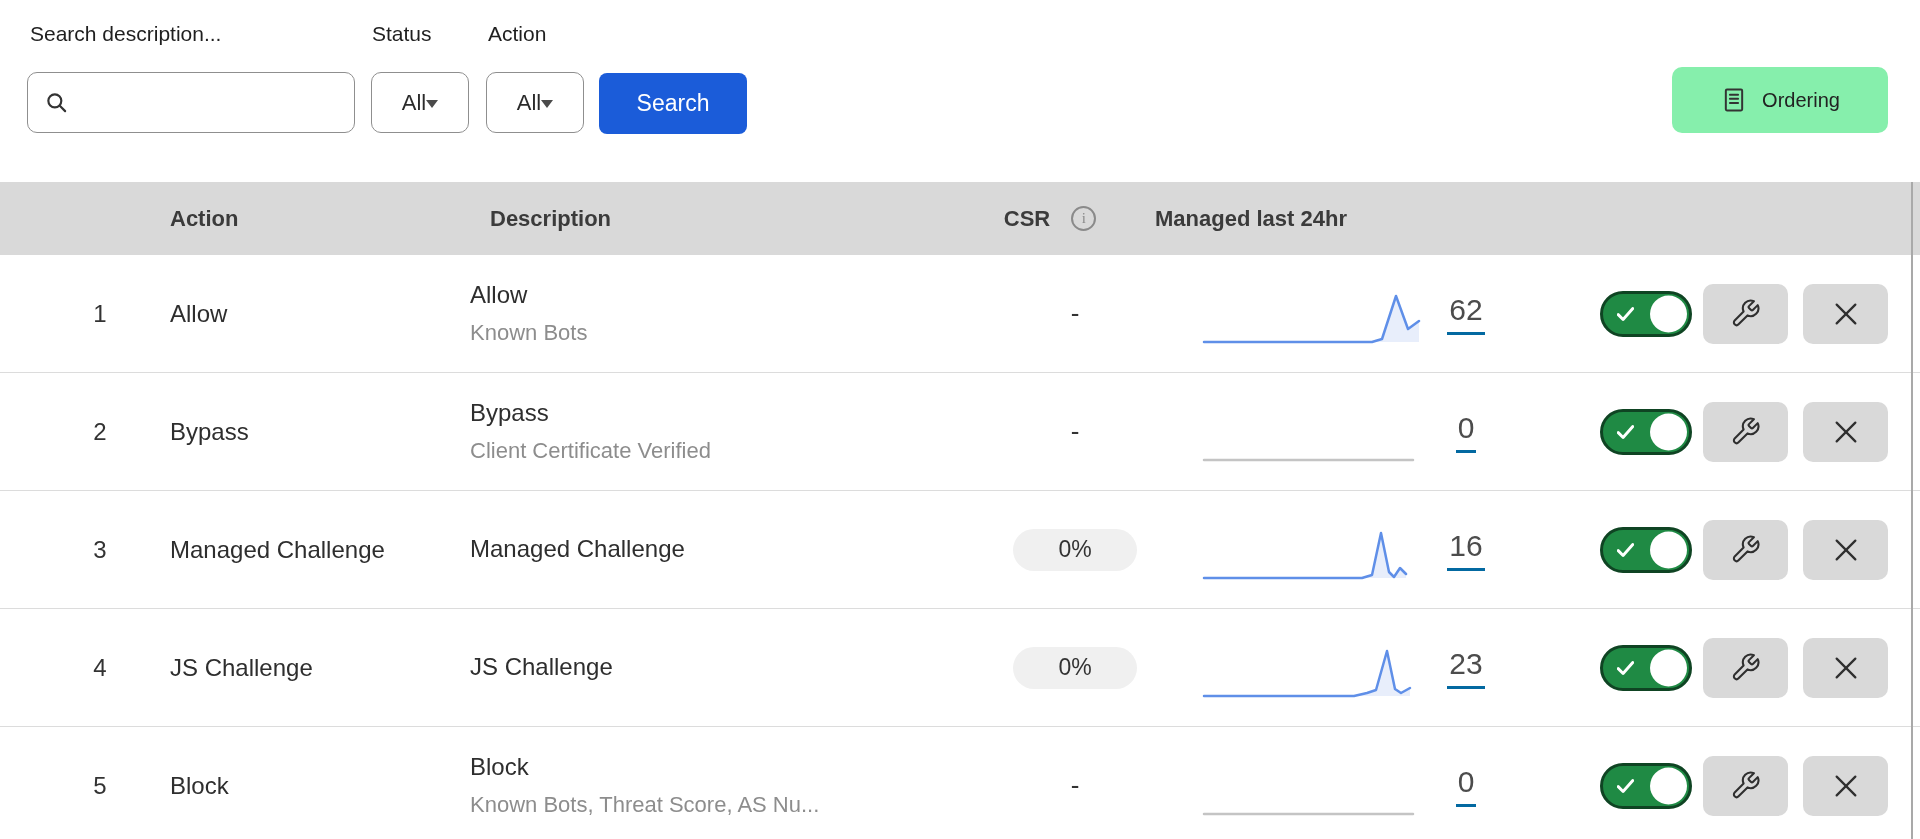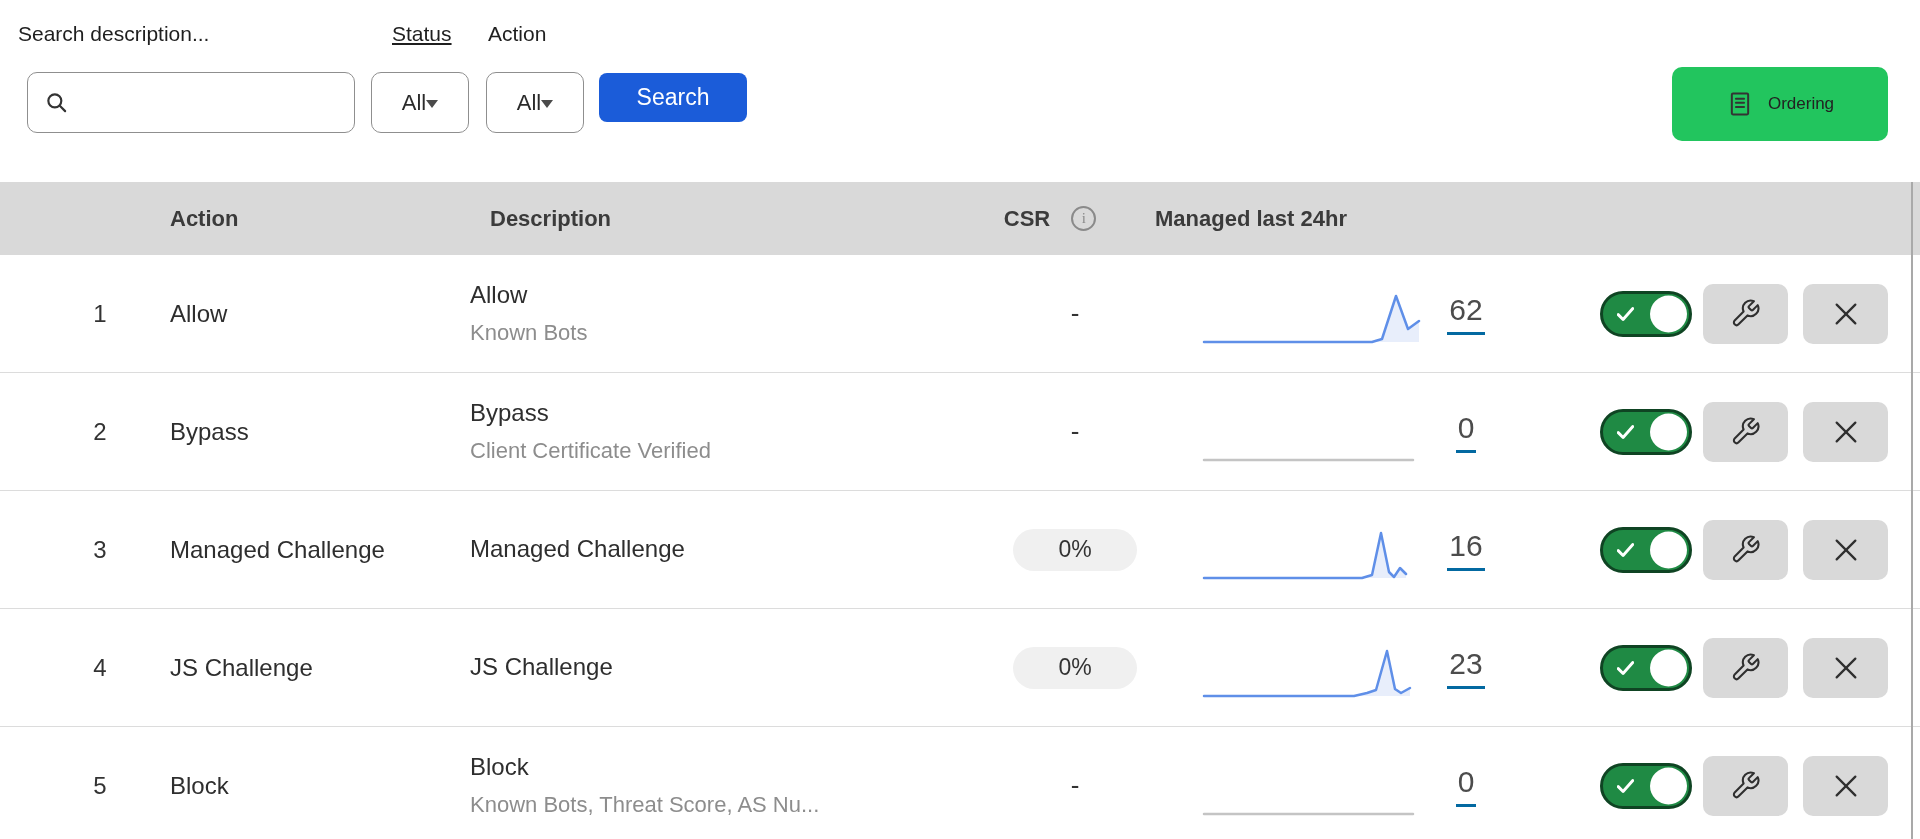--- a/index.html
+++ b/index.html
@@ -3,45 +3,45 @@
 <meta charset="utf-8">
 <style>
   * { margin:0; padding:0; box-sizing:border-box; }
   html,body { width:1920px; height:839px; overflow:hidden; background:#fff;
     font-family:"Liberation Sans","DejaVu Sans",sans-serif; color:#333; }
   .page { position:relative; width:1920px; height:839px; background:#fff; }
 
   
   .filters { position:absolute; top:0; left:0; width:1920px; height:182px; background:#fff; }
   .flabel { position:absolute; top:22px; font-size:21px; color:#1f1f1f; }
-  .search-label { left:18px; }
-  .status-label { left:392px;text-decoration:underline; }
+  .search-label { left:30px; }
+  .status-label { left:372px; }
   .action-label { left:488px; }
 
   .search-box { position:absolute; left:27px; top:72px; width:328px; height:61px;
     border:1.5px solid #8f8f8f; border-radius:10px; display:flex; align-items:center;
     padding-left:16px; background:#fff; }
   .search-box input { border:none; outline:none; flex:1; height:40px; font-size:22px;
     margin-left:10px; font-family:inherit; background:transparent; }
 
   .dropdown { position:absolute; top:72px; height:61px; border:1.5px solid #8f8f8f;
     border-radius:10px; background:#fff; display:flex; align-items:center; justify-content:center;
     font-size:22px; color:#2b2b2b; cursor:pointer; }
   .status-dd { left:371px; width:98px; }
   .action-dd { left:486px; width:98px; }
   .caret { width:0; height:0; border-left:6px solid transparent; border-right:6px solid transparent;
     border-top:8px solid #4a4a4a; margin-top:3px; }
 
-  .search-btn { position:absolute; left:599px; top:73px; width:148px; height:49px;
+  .search-btn { position:absolute; left:599px; top:73px; width:148px; height:61px;
     background:#1b5cd9; color:#fff; border:none; border-radius:8px; font-size:23px;
     font-family:inherit; cursor:pointer; }
 
-  .ordering-btn { position:absolute; left:1672px; top:67px; width:216px; height:74px;
-    background:#22c55e; border:none; border-radius:10px; display:flex; align-items:center;
-    justify-content:center; gap:14px; font-size:17px; color:#222; font-family:inherit; cursor:pointer; }
+  .ordering-btn { position:absolute; left:1672px; top:67px; width:216px; height:66px;
+    background:#86efac; border:none; border-radius:10px; display:flex; align-items:center;
+    justify-content:center; gap:14px; font-size:20px; color:#222; font-family:inherit; cursor:pointer; }
 
   
   .thead { position:absolute; top:182px; left:0; width:1920px; height:73px; background:#d9d9d9; }
   .th { position:absolute; top:0; height:73px; display:flex; align-items:center;
     font-size:22px; font-weight:bold; color:#3b3b3b; }
   .th-action { left:170px; }
   .th-desc { left:490px; }
   .th-csr { left:975px; width:150px; justify-content:center; gap:21px; }
   .th-activity { left:1155px; }
   .info-icon { width:25px; height:25px; border:2px solid #8a8a8a; border-radius:50%;

